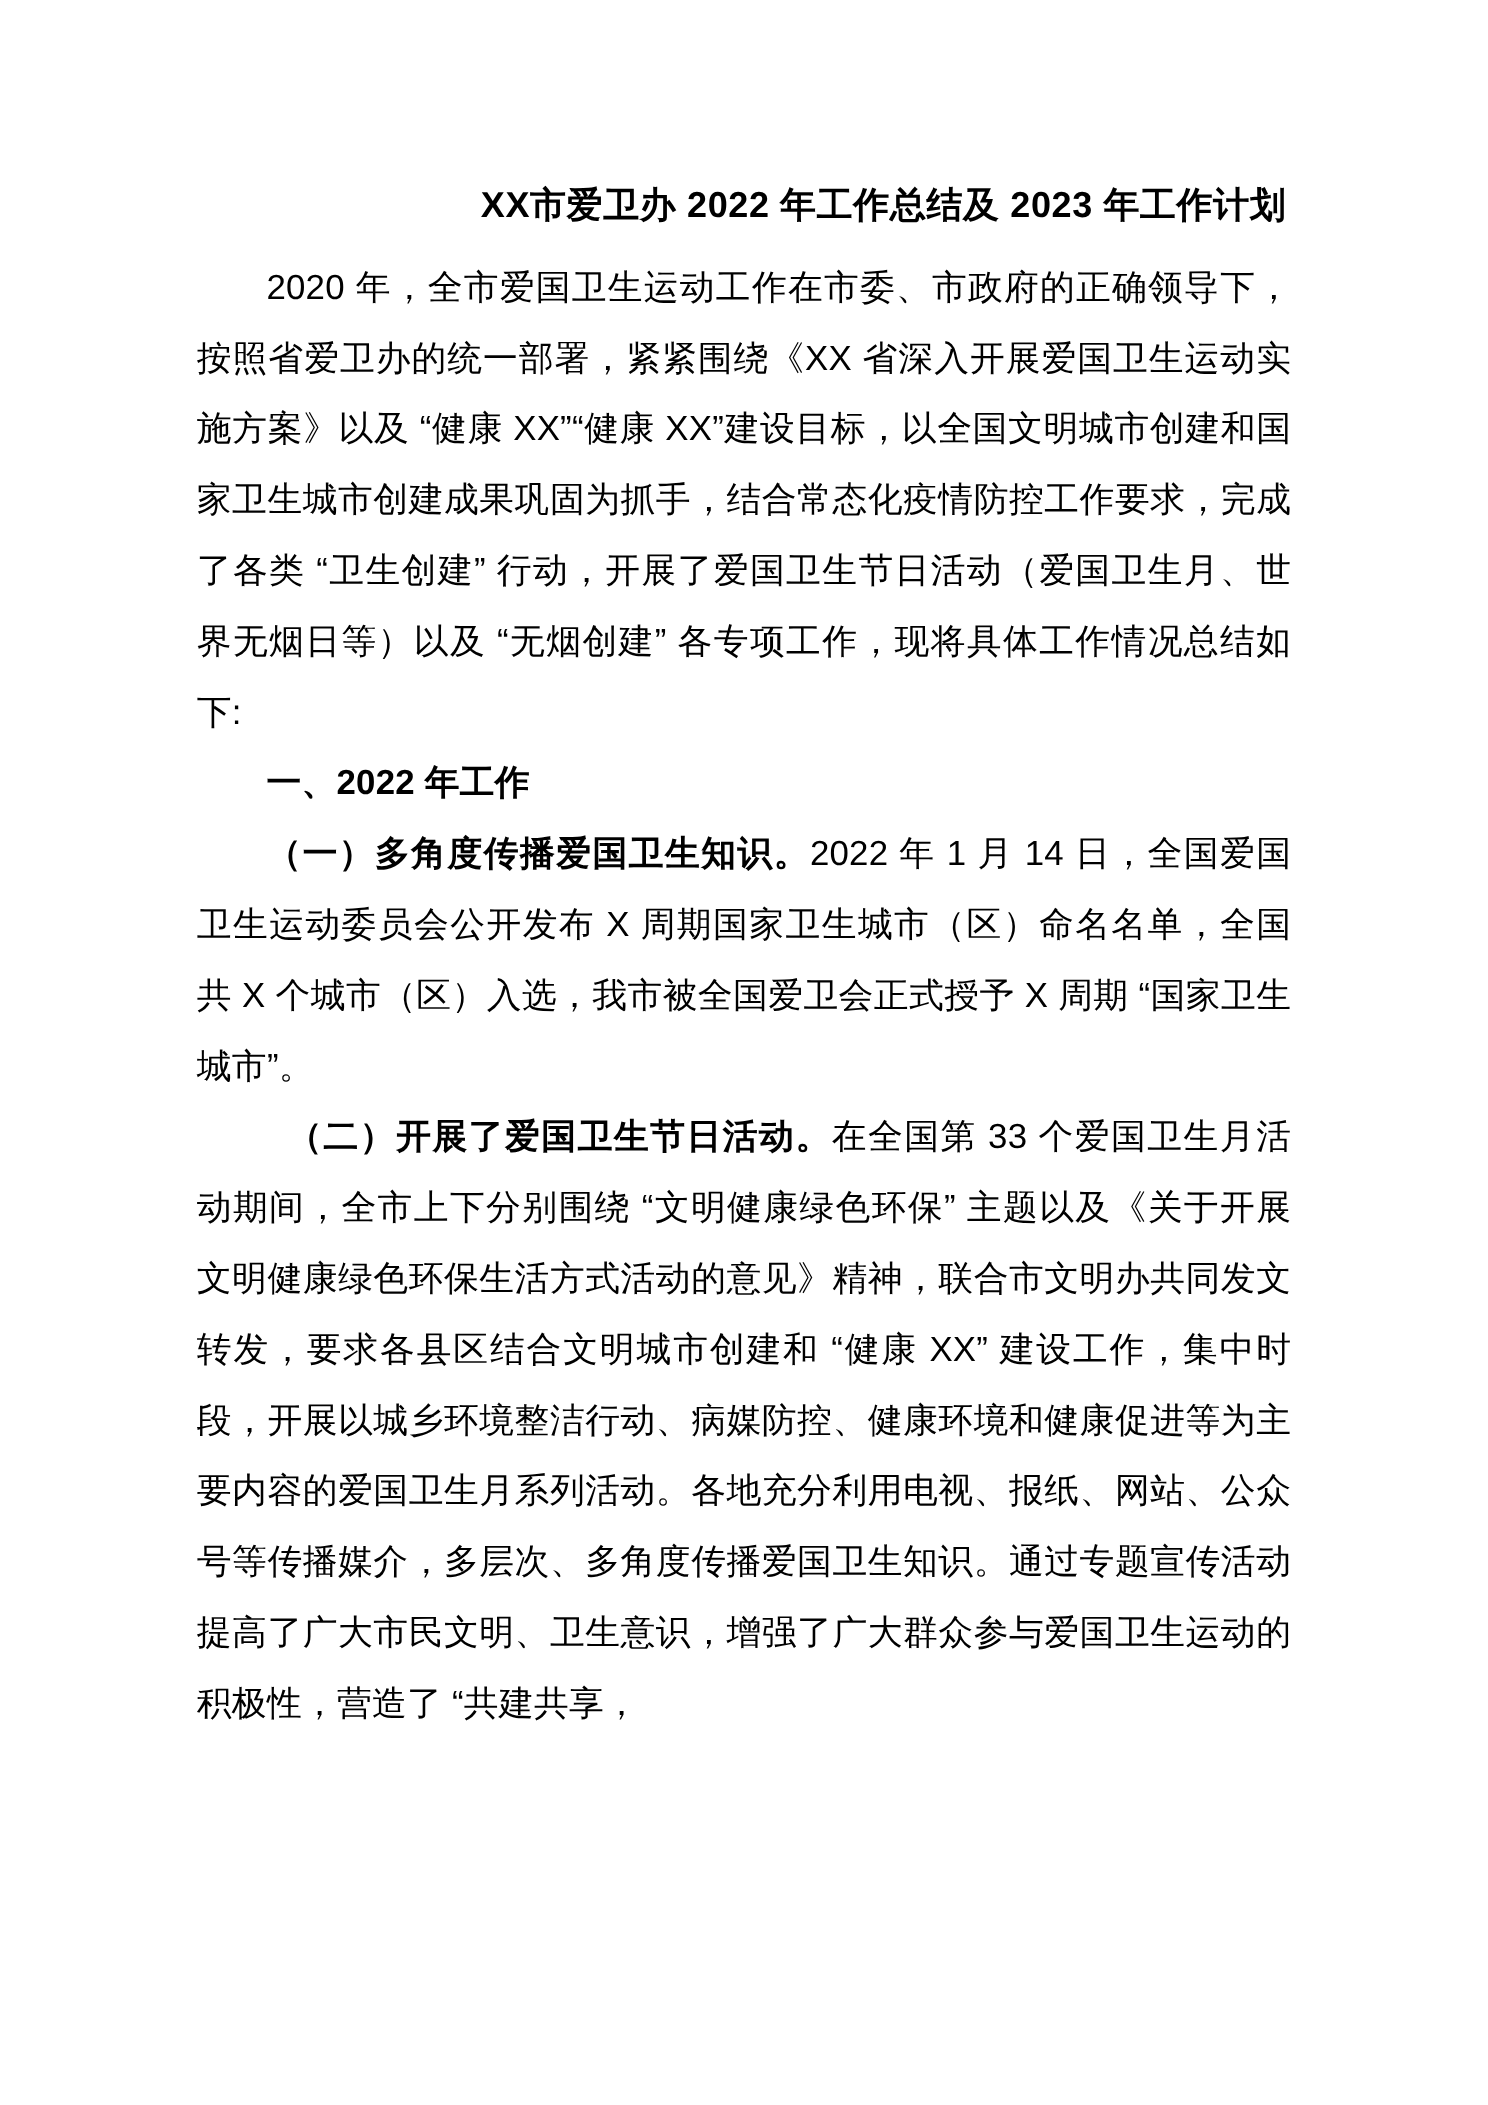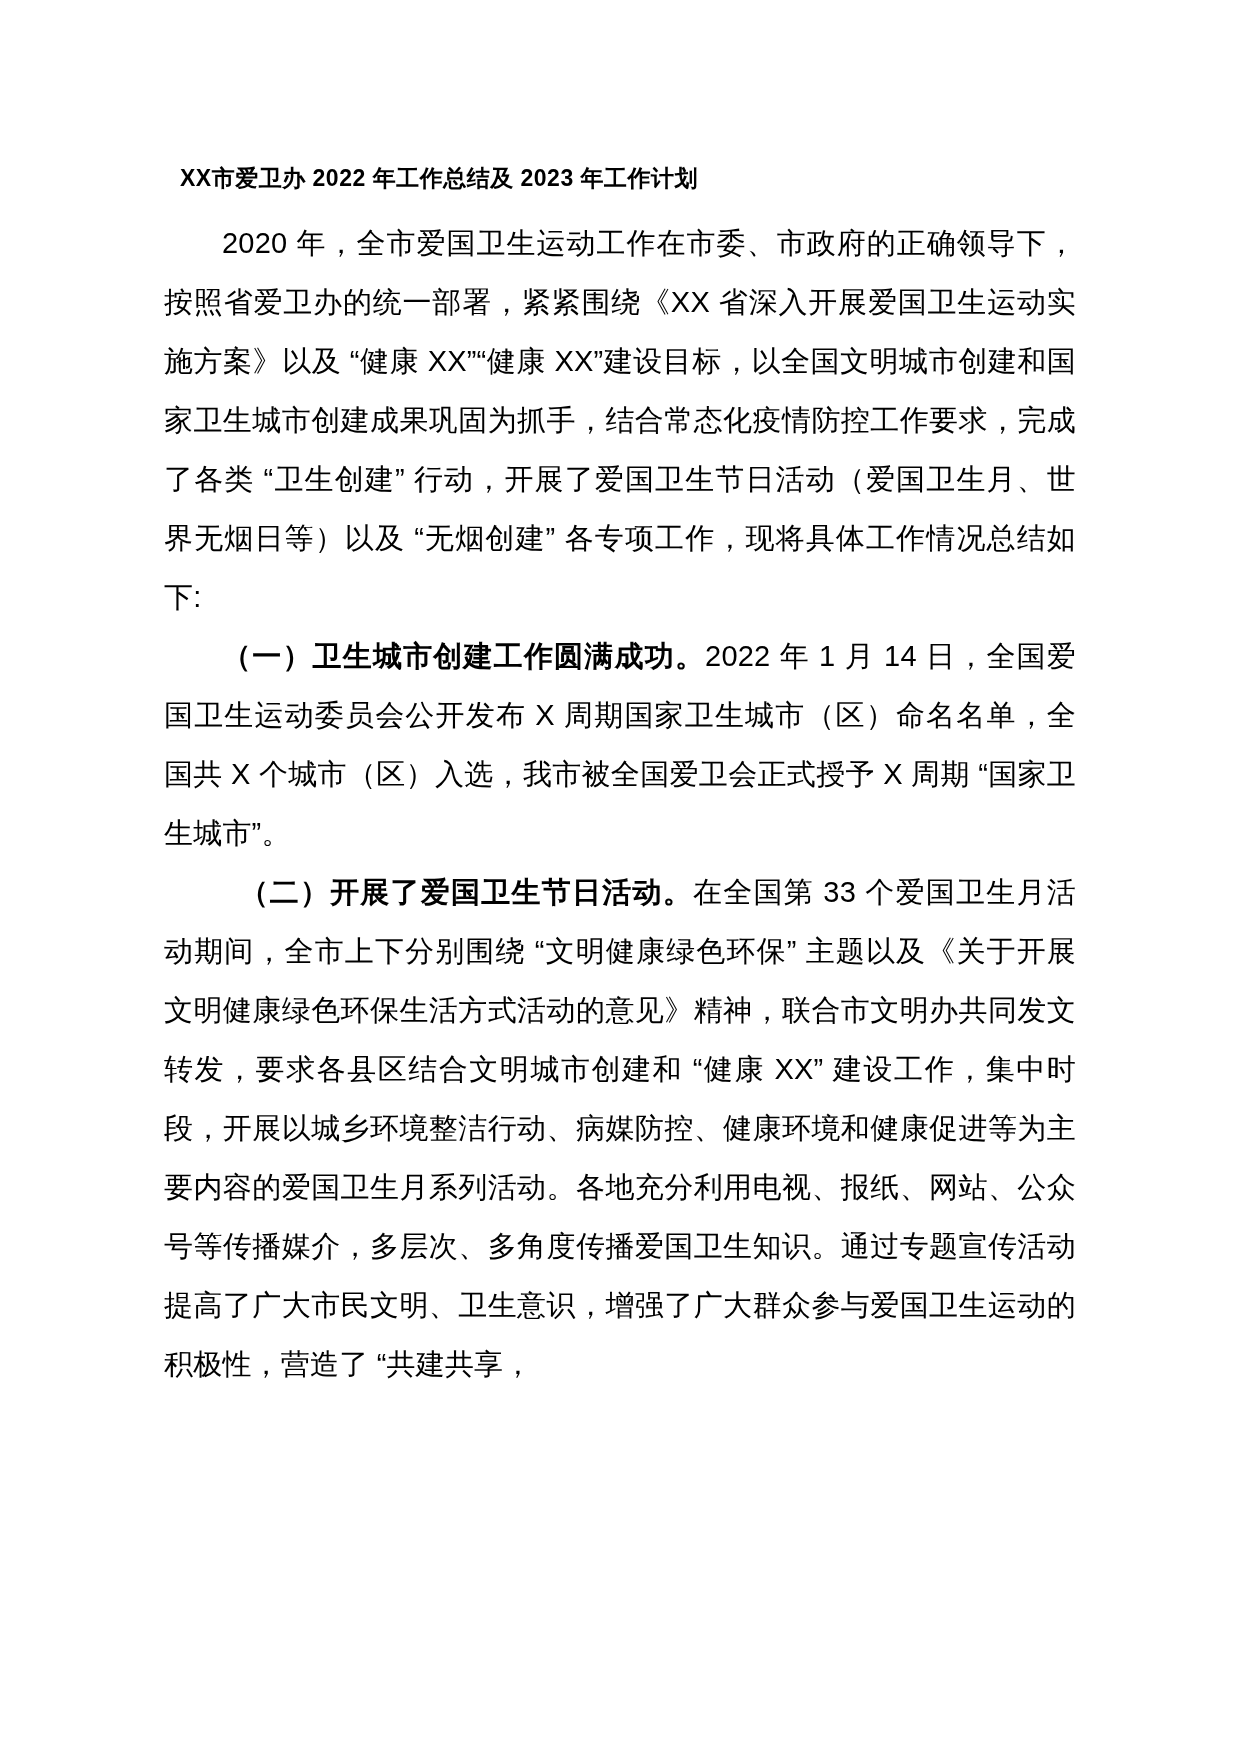--- a/index.html
+++ b/index.html
@@ -21,25 +21,25 @@
     padding: 0;
     overflow: hidden;
   }
   .content {
     position: absolute;
     left: 164px;
     top: 0;
     width: 912px;
   }
   .doc-title {
-    font-size: 23px;
+    font-size: 30px;
     font-weight: bold;
-    text-align: left;
+    text-align: right;
     letter-spacing: 0.5px;
-    margin: 16px;
+    margin: 4px;
     padding-top: 148px;
     padding-bottom: 0;
     line-height: 1.3;
     white-space: nowrap;
   }
   .para {
     font-size: 29px;
     line-height: 59px;
     margin: 0;
     text-align: justify;
@@ -68,19 +68,20 @@
 </head>
 <body>
 
 <div class="page">
   <div class="content">
 
     <h1 class="doc-title">XX市爱卫办 2022 年工作总结及 2023 年工作计划</h1>
 
     <p class="para first">2020 年，全市爱国卫生运动工作在市委、市政府的正确领导下，按照省爱卫办的统一部署，紧紧围绕《XX 省深入开展爱国卫生运动实施方案》以及 “健康 XX”“健康 XX”建设目标，以全国文明城市创建和国家卫生城市创建成果巩固为抓手，结合常态化疫情防控工作要求，完成了各类 “卫生创建” 行动，开展了爱国卫生节日活动（爱国卫生月、世界无烟日等）以及 “无烟创建” 各专项工作，现将具体工作情况总结如下:</p>
 
+    <p class="heading-1">一、2022 年工作</p>
 
-    <p class="para"><span class="lead">（一）卫生城市创建工作圆满成功。</span><span>2022 年 1 月 14 日，全国爱国卫生运动委员会公开发布 X 周期国家卫生城市（区）命名名单，全国共 X 个城市（区）入选，我市被全国爱卫会正式授予 X 周期 “国家卫生城市”。</span></p>
+    <p class="para"><span class="lead">（一）多角度传播爱国卫生知识。</span><span>2022 年 1 月 14 日，全国爱国卫生运动委员会公开发布 X 周期国家卫生城市（区）命名名单，全国共 X 个城市（区）入选，我市被全国爱卫会正式授予 X 周期 “国家卫生城市”。</span></p>
 
     <p class="para wide-indent"><span class="lead">（二）开展了爱国卫生节日活动。</span><span>在全国第 33 个爱国卫生月活动期间，全市上下分别围绕 “文明健康绿色环保” 主题以及《关于开展文明健康绿色环保生活方式活动的意见》精神，联合市文明办共同发文转发，要求各县区结合文明城市创建和 “健康 XX” 建设工作，集中时段，开展以城乡环境整洁行动、病媒防控、健康环境和健康促进等为主要内容的爱国卫生月系列活动。各地充分利用电视、报纸、网站、公众号等传播媒介，多层次、多角度传播爱国卫生知识。通过专题宣传活动提高了广大市民文明、卫生意识，增强了广大群众参与爱国卫生运动的积极性，营造了 “共建共享，</span></p>
 
   </div>
 </div>
 
 </body></html>

